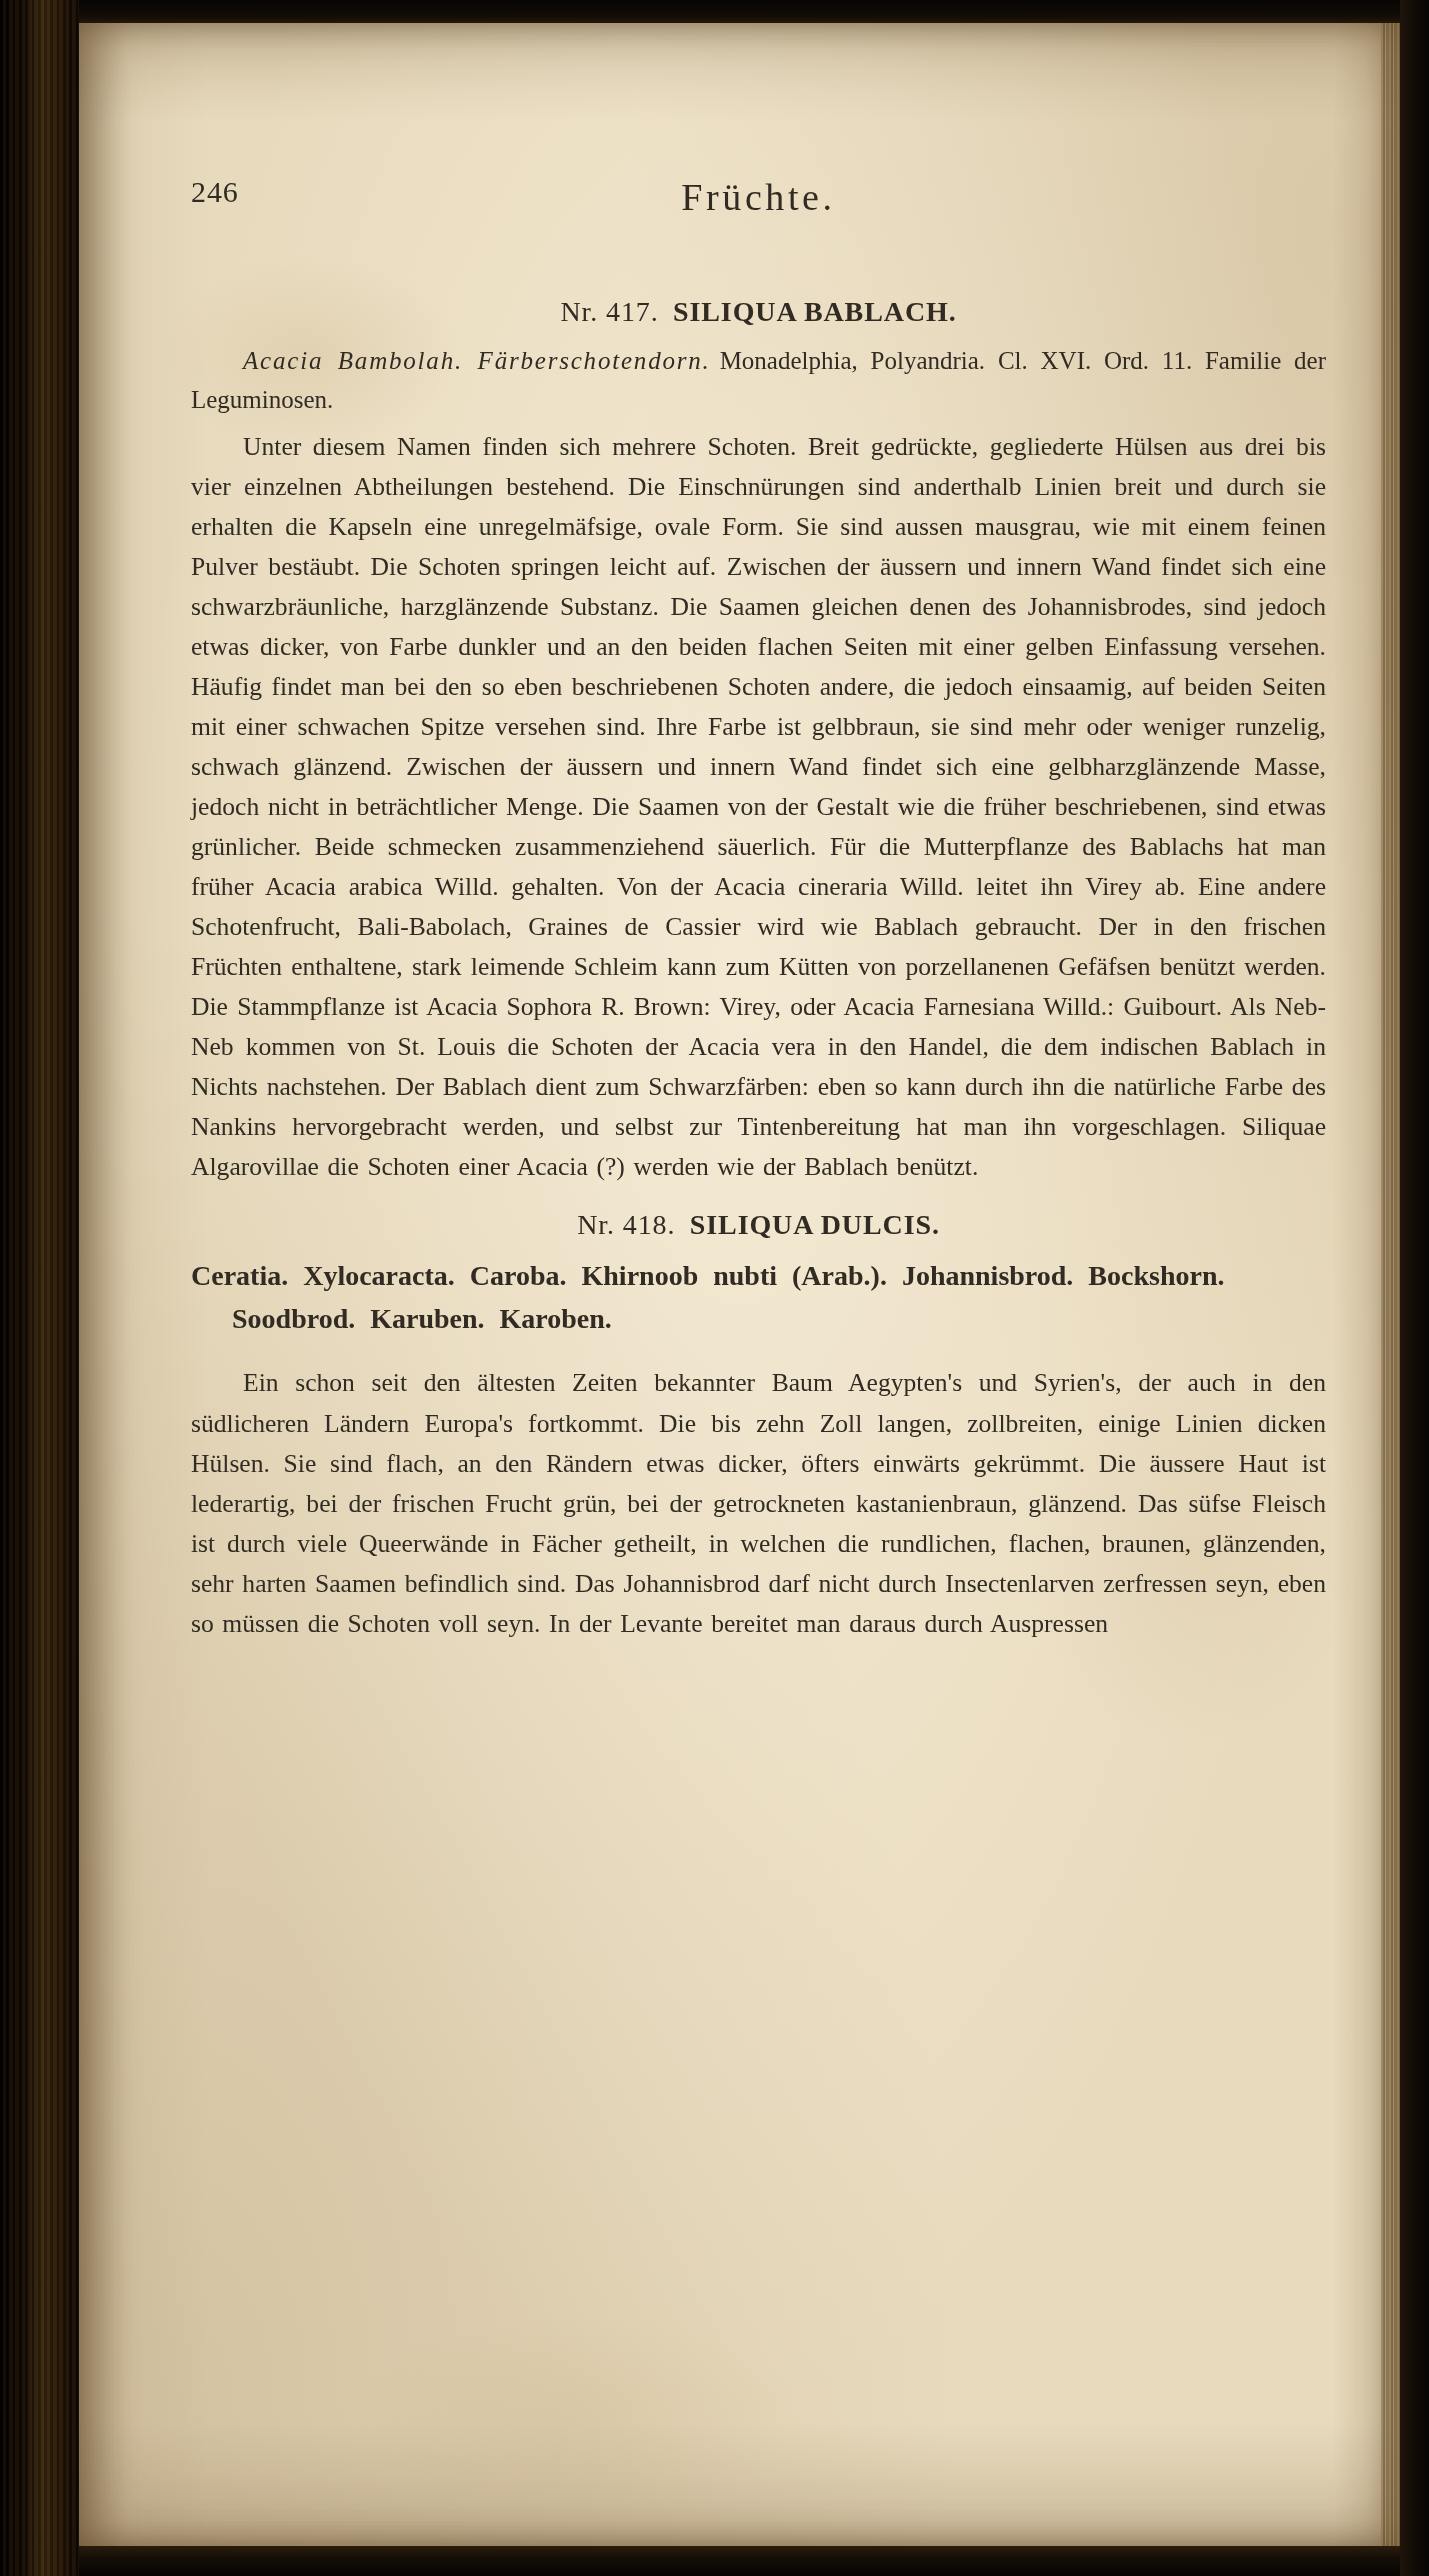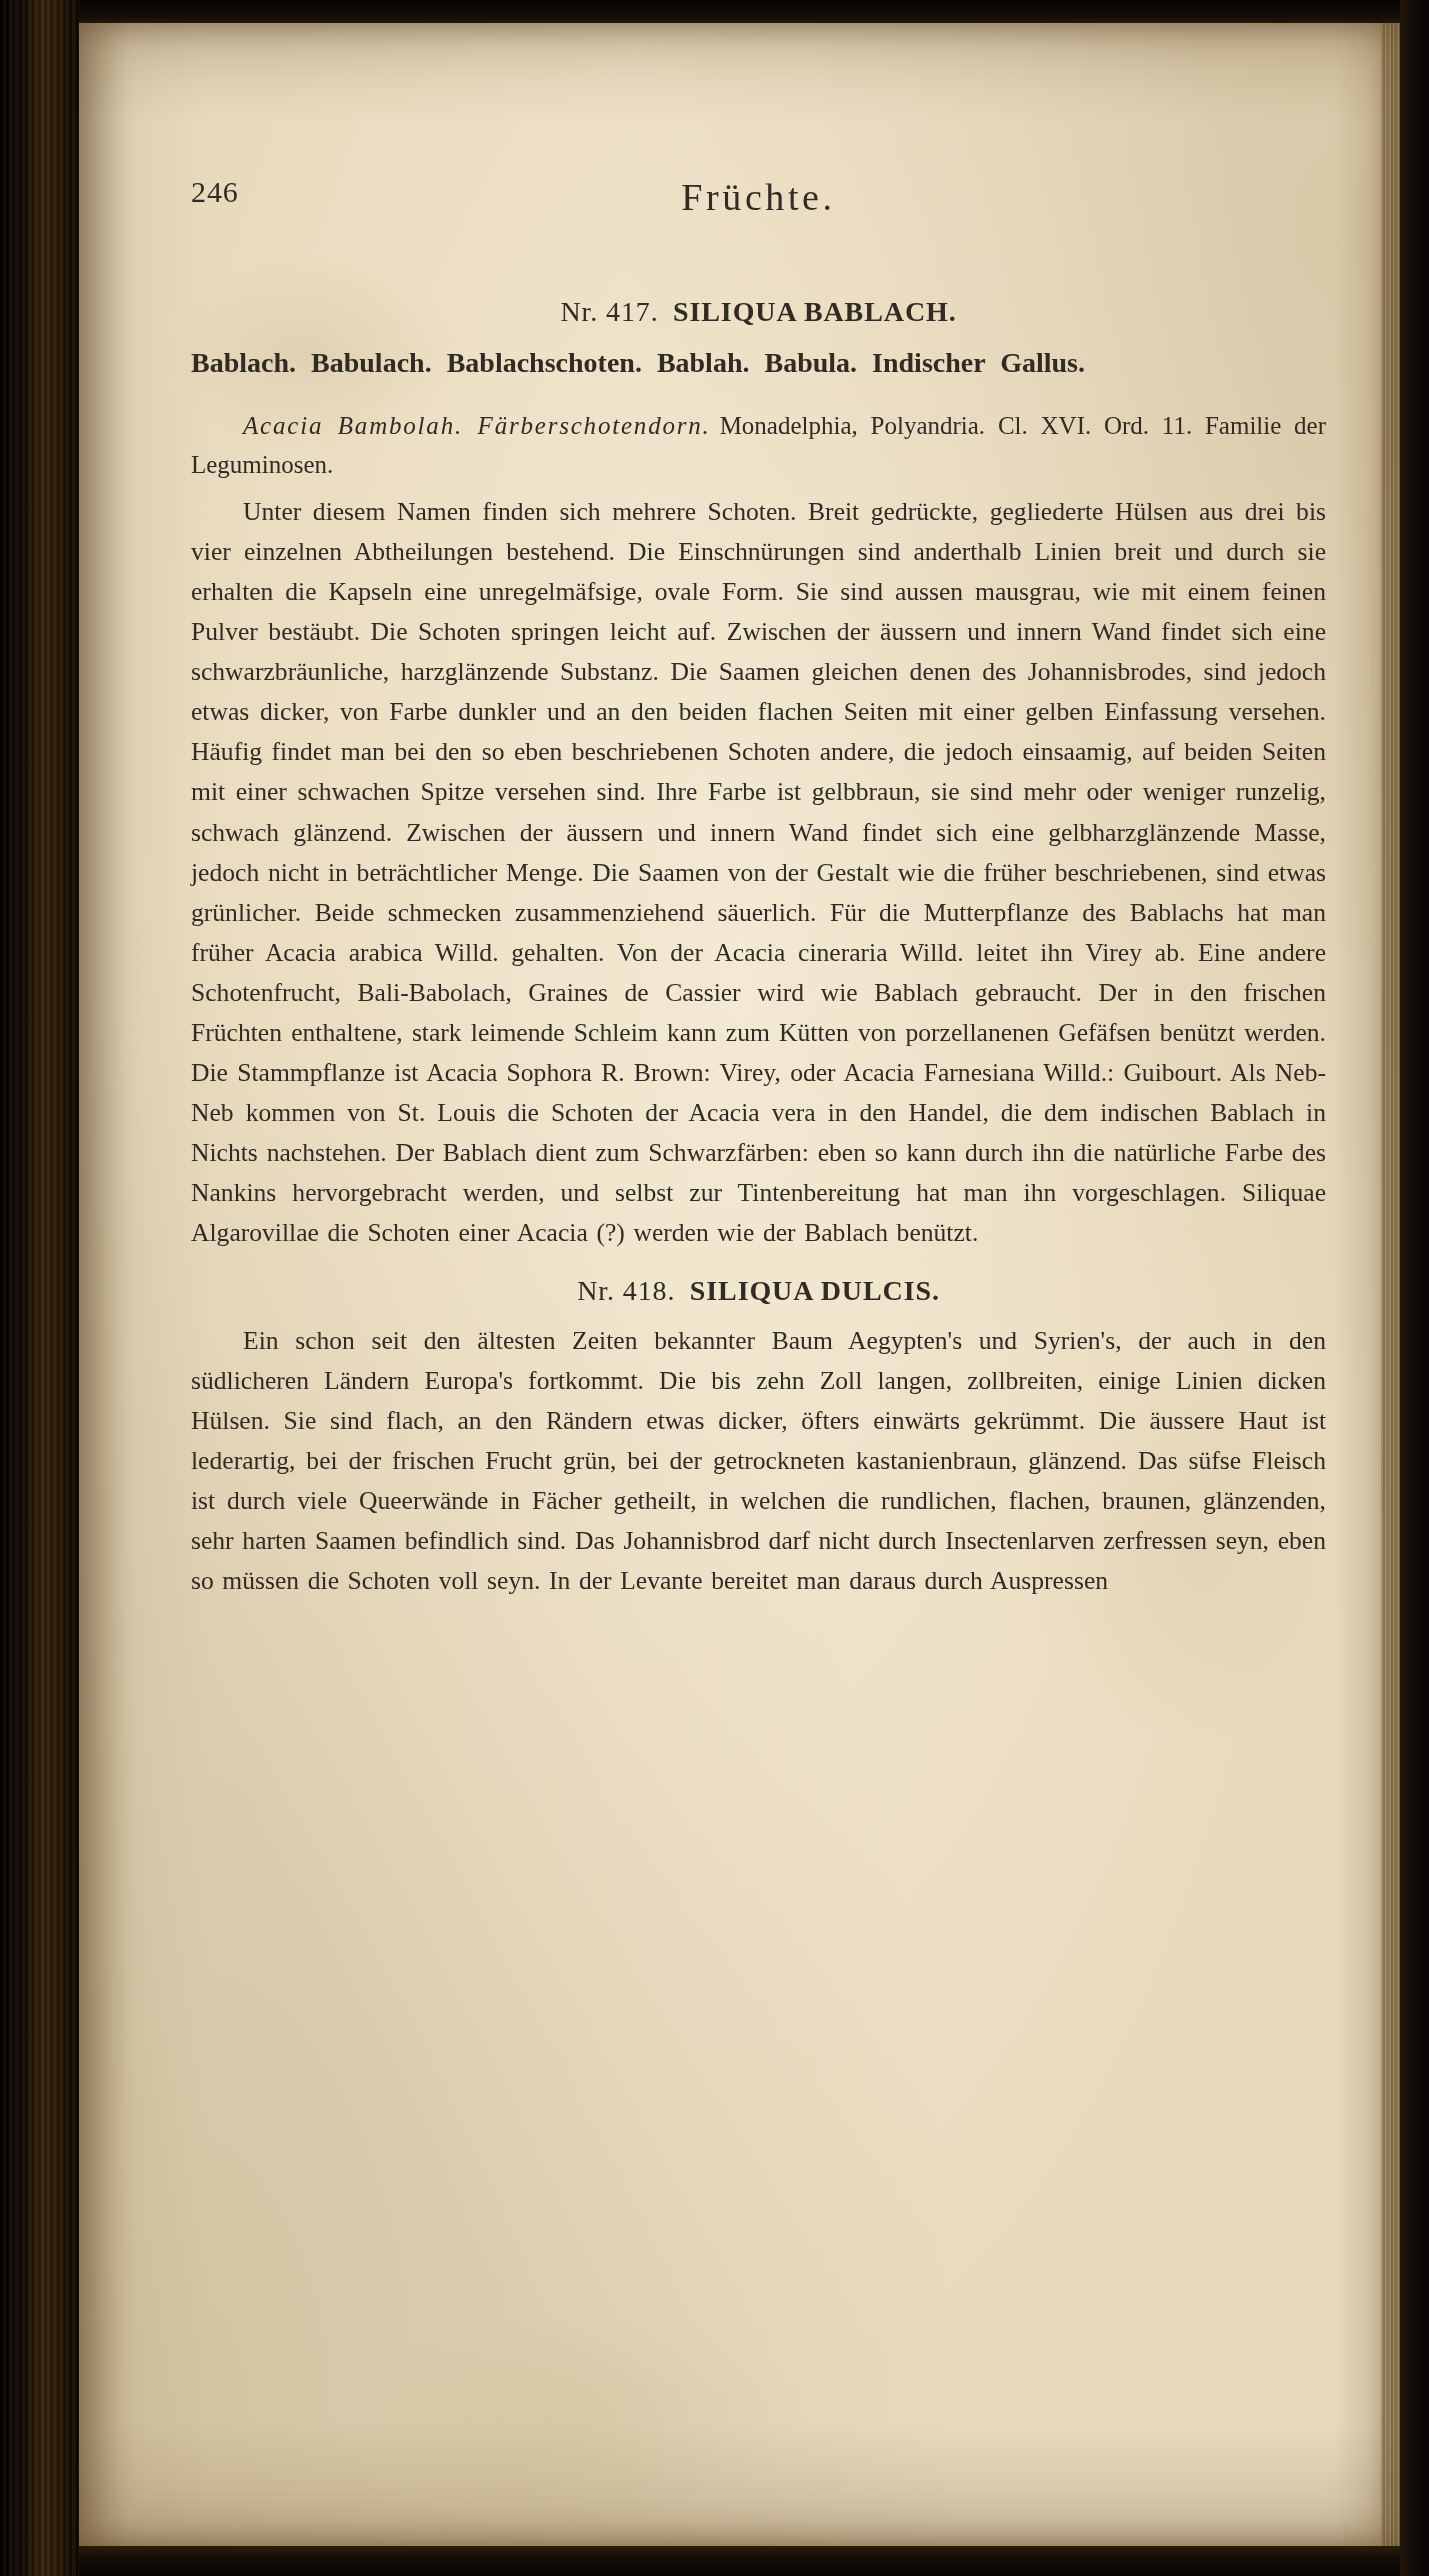--- a/index.html
+++ b/index.html
@@ -161,31 +161,31 @@
 
       <div class="running-head">
         <span class="page-num">246</span>
         <span class="head-title">Früchte.</span>
       </div>
 
       <div class="section">
         <h2 class="sec-head">
           <span class="sec-num">Nr. 417.</span><span class="sec-title">SILIQUA BABLACH.</span>
         </h2>
-        <p class="synonyms">Bablach. Babulach. Bablachschoten. Bablah. Babula. Indischer Gallus.</p>
         <p class="classification">
           <span class="latin">Acacia Bambolah. Färberschotendorn.</span><span>Monadelphia, Polyandria. Cl. XVI. Ord. 11. Familie der Leguminosen.</span>
         </p>
         <p class="body-text">Unter diesem Namen finden sich mehrere Schoten. Breit gedrückte, gegliederte Hülsen aus drei bis vier einzelnen Abtheilungen bestehend. Die Einschnürungen sind anderthalb Linien breit und durch sie erhalten die Kapseln eine unregelmäfsige, ovale Form. Sie sind aussen mausgrau, wie mit einem feinen Pulver bestäubt. Die Schoten springen leicht auf. Zwischen der äussern und innern Wand findet sich eine schwarzbräunliche, harzglänzende Substanz. Die Saamen gleichen denen des Johannisbrodes, sind jedoch etwas dicker, von Farbe dunkler und an den beiden flachen Seiten mit einer gelben Einfassung versehen. Häufig findet man bei den so eben beschriebenen Schoten andere, die jedoch einsaamig, auf beiden Seiten mit einer schwachen Spitze versehen sind. Ihre Farbe ist gelbbraun, sie sind mehr oder weniger runzelig, schwach glänzend. Zwischen der äussern und innern Wand findet sich eine gelbharzglänzende Masse, jedoch nicht in beträchtlicher Menge. Die Saamen von der Gestalt wie die früher beschriebenen, sind etwas grünlicher. Beide schmecken zusammenziehend säuerlich. Für die Mutterpflanze des Bablachs hat man früher Acacia arabica Willd. gehalten. Von der Acacia cineraria Willd. leitet ihn Virey ab. Eine andere Schotenfrucht, Bali-Babolach, Graines de Cassier wird wie Bablach gebraucht. Der in den frischen Früchten enthaltene, stark leimende Schleim kann zum Kütten von porzellanenen Gefäfsen benützt werden. Die Stammpflanze ist Acacia Sophora R. Brown: Virey, oder Acacia Farnesiana Willd.: Guibourt. Als Neb-Neb kommen von St. Louis die Schoten der Acacia vera in den Handel, die dem indischen Bablach in Nichts nachstehen. Der Bablach dient zum Schwarzfärben: eben so kann durch ihn die natürliche Farbe des Nankins hervorgebracht werden, und selbst zur Tintenbereitung hat man ihn vorgeschlagen. Siliquae Algarovillae die Schoten einer Acacia (?) werden wie der Bablach benützt.</p>
       </div>
 
       <div class="section">
         <h2 class="sec-head">
           <span class="sec-num">Nr. 418.</span><span class="sec-title">SILIQUA DULCIS.</span>
         </h2>
+        <p class="synonyms">Ceratia. Xylocaracta. Caroba. Khirnoob nubti (Arab.). Johannisbrod. Bockshorn. Soodbrod. Karuben. Karoben.</p>
         <p class="body-text">Ein schon seit den ältesten Zeiten bekannter Baum Aegypten's und Syrien's, der auch in den südlicheren Ländern Europa's fortkommt. Die bis zehn Zoll langen, zollbreiten, einige Linien dicken Hülsen. Sie sind flach, an den Rändern etwas dicker, öfters einwärts gekrümmt. Die äussere Haut ist lederartig, bei der frischen Frucht grün, bei der getrockneten kastanienbraun, glänzend. Das süfse Fleisch ist durch viele Queerwände in Fächer getheilt, in welchen die rundlichen, flachen, braunen, glänzenden, sehr harten Saamen befindlich sind. Das Johannisbrod darf nicht durch Insectenlarven zerfressen seyn, eben so müssen die Schoten voll seyn. In der Levante bereitet man daraus durch Auspressen</p>
       </div>
 
     </div>
   </div>
 
   <div class="edge-top"></div>
   <div class="edge-bottom"></div>
   <div class="edge-left"></div>
   <div class="edge-right"></div>

